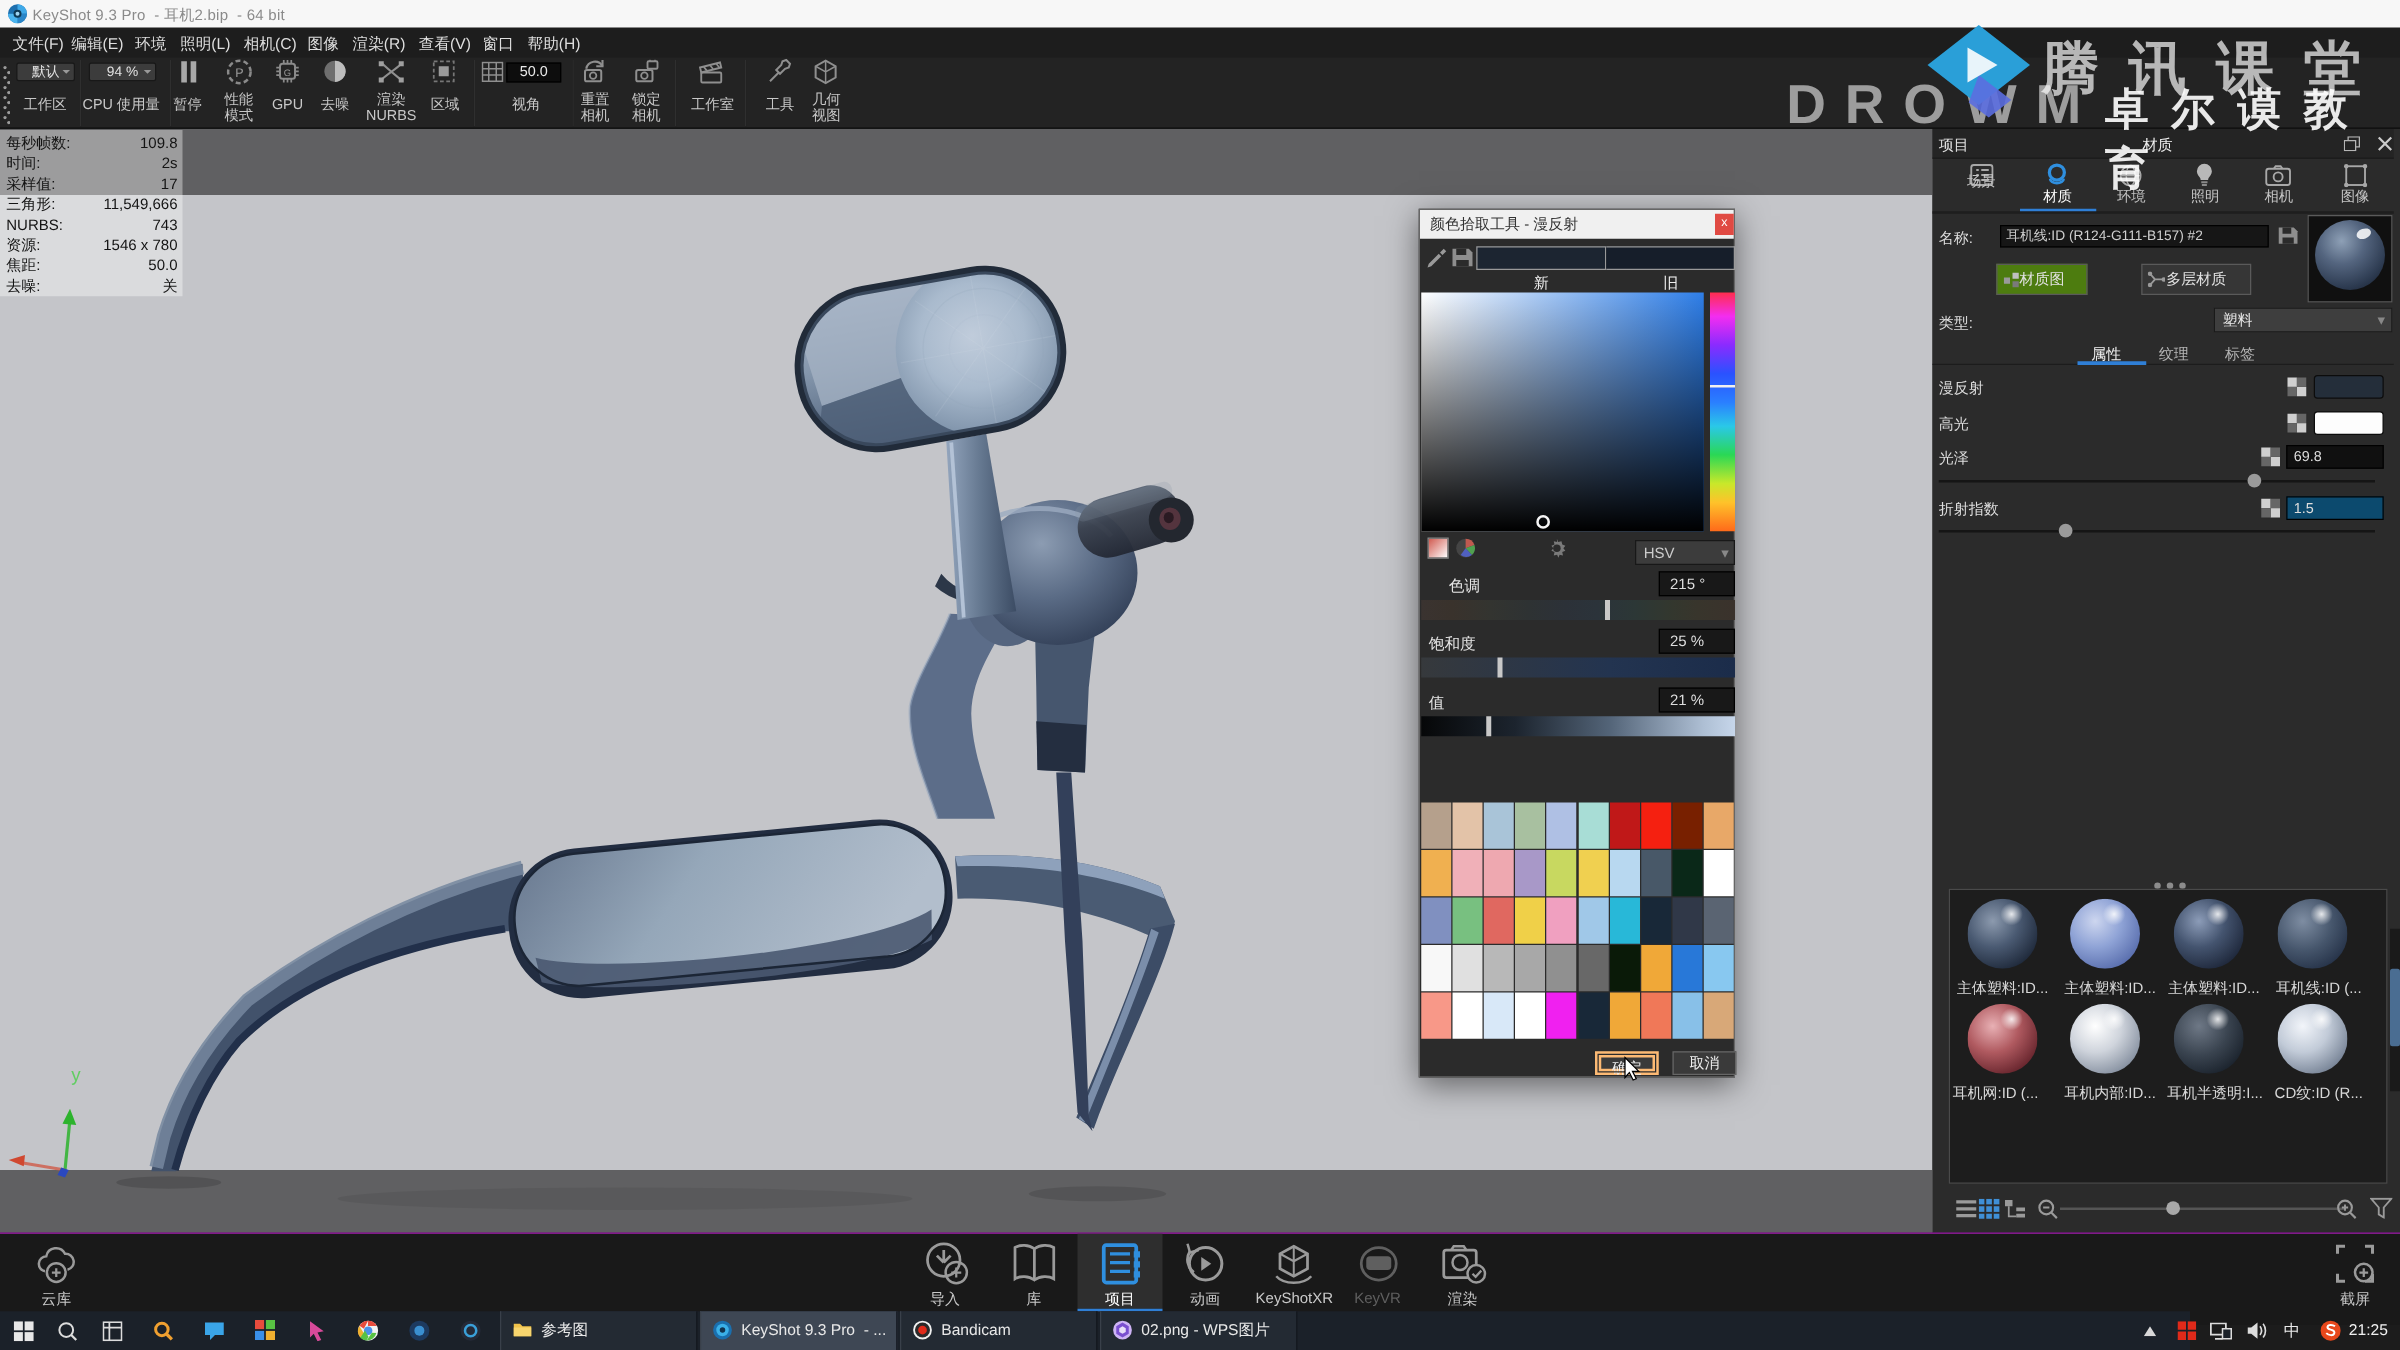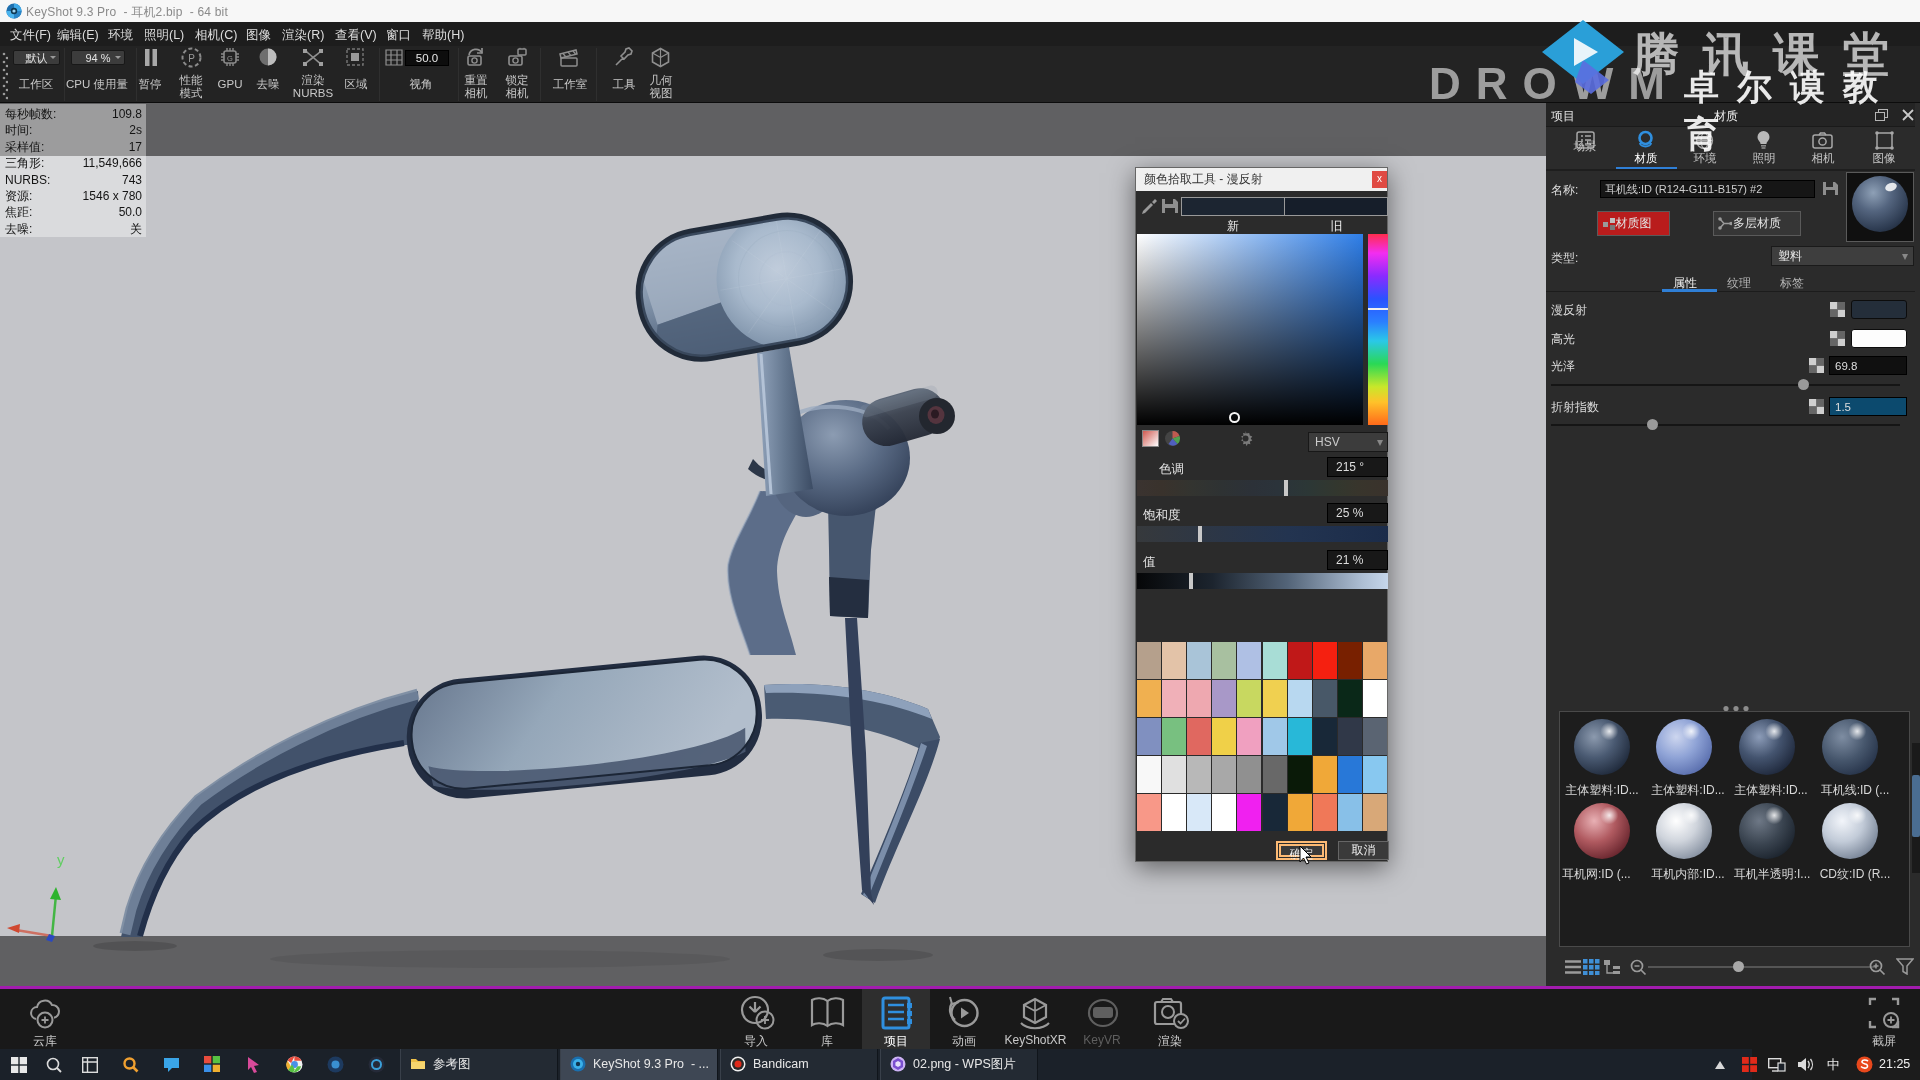--- a/index.html
+++ b/index.html
@@ -20,21 +20,21 @@
 .tval{position:absolute;height:16px;background:#0d0d0d;border:1px solid #000;color:#e8e8e8;font-size:11.5px;text-align:center}
 
 #viewport{left:0;top:103px;width:1546px;height:883px;background:#c4c5c9;overflow:hidden}
 #vtop{left:0;top:0;width:1551px;height:53px;background:#606062}
 #vfloor{left:0;top:833px;width:1546px;height:50px;background:#606062}
 #stats{left:0;top:1px;width:146px;height:133px;background:rgba(255,255,255,.38);color:#141414;font-size:12px;line-height:16.4px;padding:2px 4px 0 5px}
 #stats .r{display:flex;justify-content:space-between}
 
 #rpanel{left:1546px;top:103px;width:374px;height:883px;background:#2b2b2b;color:#ccc;font-size:12px}
 
-#bottombar{left:0;top:986px;width:1920px;height:74px;background:#191919;border-top:3px solid #a21caf}
+#bottombar{left:0;top:986px;width:1920px;height:74px;background:#191919;border-top:1px solid #a21caf}
 .bitem{position:absolute;text-align:center;color:#c9c9c9;font-size:12px}
 
 #taskbar{left:0;top:1049px;width:1752px;height:31px;background:#1b2129}
 .tbtn{position:absolute;top:0;height:31px;background:#232a33;border-left:1px solid #39404a;border-right:1px solid #10151b;color:#e8e8e8;font-size:12.5px;line-height:30px;white-space:nowrap;overflow:hidden}
 .sph{position:absolute;width:56px;height:56px;border-radius:50%}
 #swatches i{position:absolute;width:24px;height:37px}
 
 #dlg{left:1135px;top:167px;width:253px;height:695px;background:#2b2b2b;border:1px solid #666;box-shadow:0 6px 24px rgba(0,0,0,.5)}
 </style></head>
 <body>
@@ -249,21 +249,21 @@
   <svg class="a" style="left:275px;top:77px" width="19" height="17" viewBox="0 0 19 17">
         <path d="M2 2h12l3 3v10H2z" fill="#8e8e8e"></path>
         <rect x="5" y="2" width="7" height="5" fill="#2b2b2b"></rect>
         <rect x="5" y="10" width="9" height="5" fill="#2b2b2b"></rect>
       </svg>
   <div class="a" style="left:300px;top:69px;width:68px;height:70px;background:#101010;border:1px solid #5a5a5a">
     <div class="a" style="left:5px;top:3px;width:56px;height:56px;border-radius:50%;background:radial-gradient(circle at 38% 30%, #8ea0b6 0%, #54657f 35%, #2e3c52 70%, #101826 100%)"></div>
     <div class="a" style="left:38px;top:10px;width:12px;height:8px;border-radius:50%;background:rgba(255,255,255,.85);transform:rotate(-20deg)"></div>
   </div>
 
-  <div class="a" style="left:51px;top:108px;width:73px;height:25px;background:#b91c1c;border:1px solid #5a5a5a;color:#e2e2e2;text-align:center;line-height:23px">材质图</div>
+  <div class="a" style="left:51px;top:108px;width:73px;height:25px;background:#4d7c0f;border:1px solid #5a5a5a;color:#e2e2e2;text-align:center;line-height:23px">材质图</div>
   <svg class="a" style="left:57px;top:115px" width="13" height="12">
         <rect x="0" y="4" width="5" height="5" fill="#9a9a9a"></rect>
         <rect x="7" y="0" width="5" height="5" fill="#c0c0c0"></rect>
         <rect x="7" y="7" width="5" height="5" fill="#7a7a7a"></rect>
       </svg>
   <div class="a" style="left:167px;top:108px;width:88px;height:25px;background:#363636;border:1px solid #5a5a5a;color:#e2e2e2;text-align:center;line-height:23px">多层材质</div>
   <svg class="a" style="left:172px;top:114px" width="14" height="13">
         <path d="M13 6.5H6M6 6.5L2 2M6 6.5L2 11" stroke="#9a9a9a" stroke-width="1.5" fill="none"></path>
         <circle cx="2" cy="2" r="1.8" fill="#9a9a9a"></circle>
         <circle cx="2" cy="11" r="1.8" fill="#9a9a9a"></circle>

